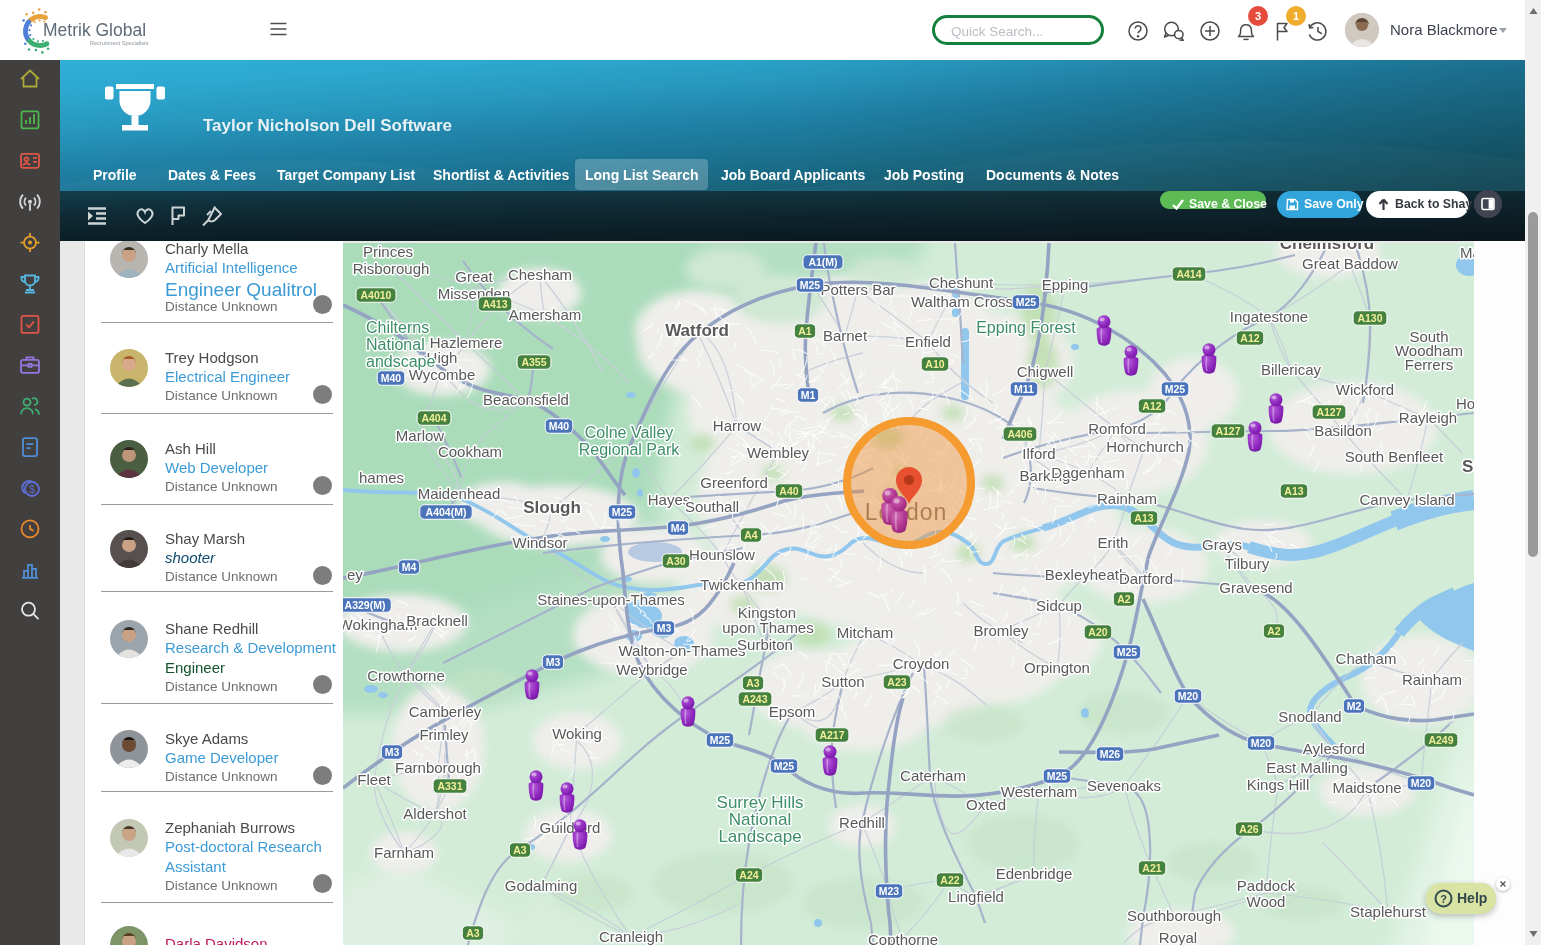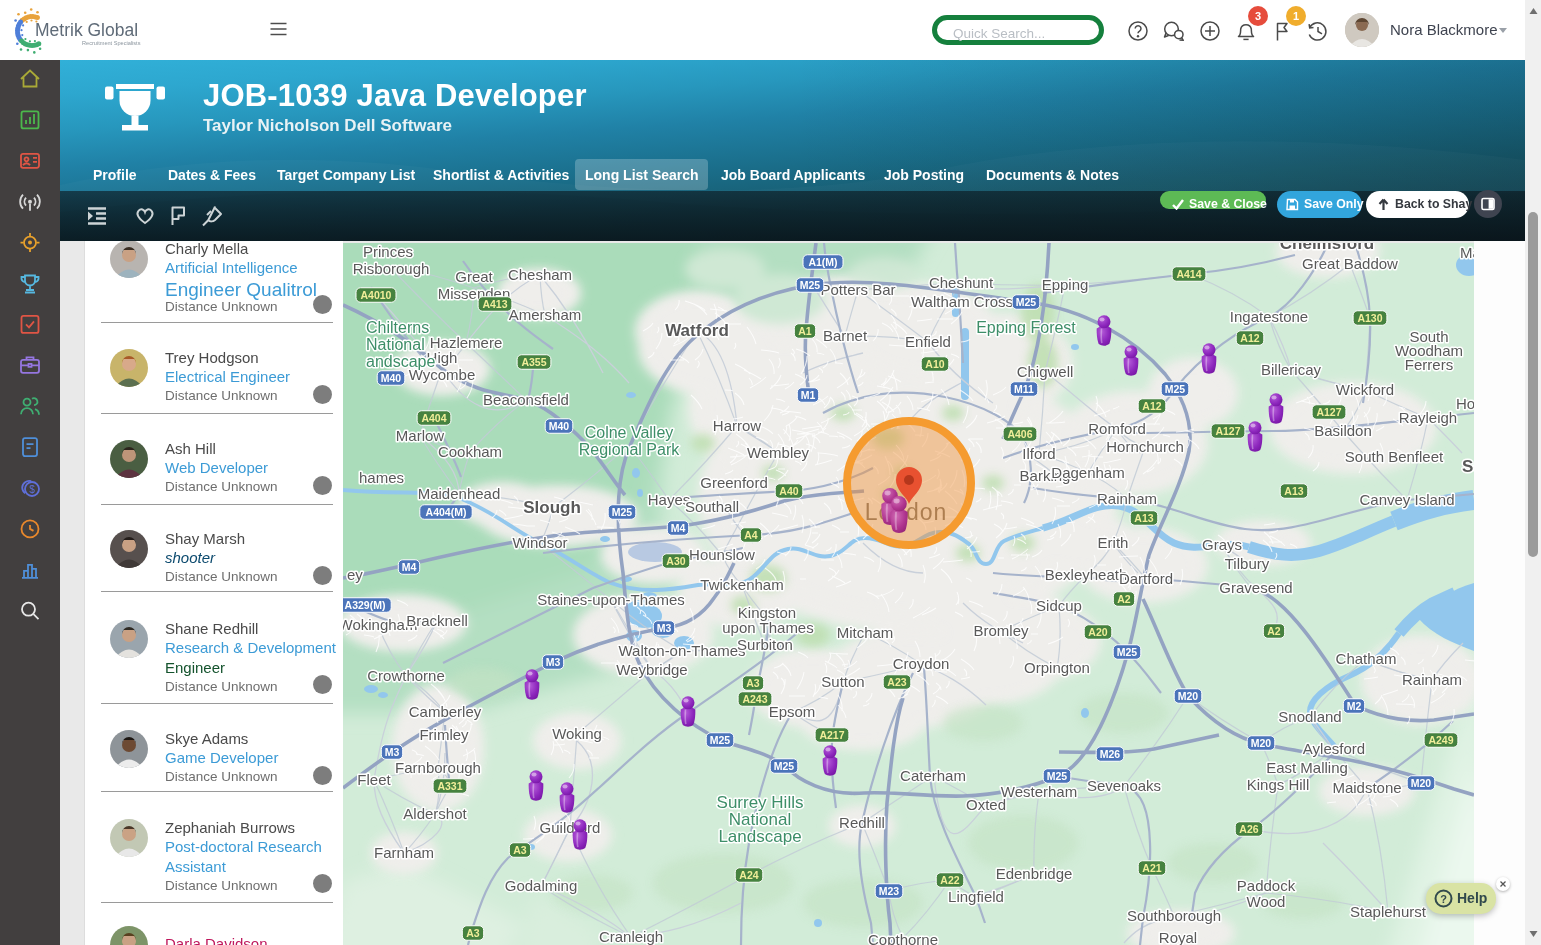--- a/index.html
+++ b/index.html
@@ -4,21 +4,21 @@
 <style>
   * { margin:0; padding:0; box-sizing:border-box; }
   html,body { width:1541px; height:945px; overflow:hidden; font-family:"Liberation Sans", sans-serif; }
   body { position:relative; background:#fff; }
   .abs { position:absolute; }
 </style>
 </head>
 <body>
 
 <div class="abs" style="left:0;top:0;width:1541px;height:60px;background:#fff;"></div>
-<div class="abs" id="logo" style="left:14px;top:6px;width:260px;height:50px;">
+<div class="abs" id="logo" style="left:22px;top:6px;width:260px;height:50px;">
   <svg width="260" height="50" viewBox="0 0 260 50">
     <g id="cdots">
         <circle cx="23.4" cy="11.6" r="2.5" fill="#e8a33d"></circle>
         <circle cx="23.5" cy="6.3" r="1.3" fill="#e8a33d"></circle>
         <circle cx="22.4" cy="15.5" r="1.1" fill="#e8a33d"></circle>
         <circle cx="21.2" cy="10.9" r="2.5" fill="#e8a33d"></circle>
         <circle cx="18.9" cy="10.5" r="2.5" fill="#e8a33d"></circle>
         <circle cx="17.2" cy="3.5" r="1.3" fill="#e8a33d"></circle>
         <circle cx="16.6" cy="10.6" r="2.5" fill="#e8a33d"></circle>
         <circle cx="17.5" cy="14.5" r="1.1" fill="#e8a33d"></circle>
@@ -69,21 +69,21 @@
 </div>
 
 <svg class="abs" style="left:270px;top:21px;" width="17" height="16" viewBox="0 0 17 16">
   <g stroke="#4c4c4c" stroke-width="1.5">
       <line x1="0.5" y1="2.5" x2="16.5" y2="2.5"></line>
       <line x1="0.5" y1="8" x2="16.5" y2="8"></line>
       <line x1="0.5" y1="13.5" x2="16.5" y2="13.5"></line>
     </g>
 </svg>
 
-<div class="abs" style="left:932px;top:15px;width:172px;height:30px;border:5px solid #15803d;border-radius:15px;color:#b9bec4;font-size:13.5px;line-height:28px;padding-left:16px;">Quick Search...</div>
+<div class="abs" style="left:932px;top:15px;width:172px;height:30px;border:3px solid #15803d;border-radius:15px;color:#b9bec4;font-size:13.5px;line-height:28px;padding-left:16px;">Quick Search...</div>
 
 <div class="abs" id="topicons" style="left:1122px;top:0px;width:220px;height:60px;"><svg width="220" height="60" viewBox="0 0 220 60">
       <circle cx="16" cy="31" r="9" fill="none" stroke="#4a4a4a" stroke-width="1.5"></circle>
       <path d="M13.2 28.6 a2.9 2.9 0 1 1 4.4 2.5 c-1 0.6 -1.6 1.1 -1.6 2.2" fill="none" stroke="#4a4a4a" stroke-width="1.5"></path>
       <circle cx="16" cy="36.3" r="1.2" fill="#4a4a4a"></circle>
       <g transform="translate(52,31)">
         <circle cx="-2.5" cy="-2" r="6.8" fill="none" stroke="#4a4a4a" stroke-width="1.5"></circle>
         <path d="M-8 2 l-1.5 4 4 -1.5" fill="none" stroke="#4a4a4a" stroke-width="1.5" stroke-linejoin="round"></path>
         <circle cx="4.8" cy="3.6" r="4.2" fill="#fff" stroke="#4a4a4a" stroke-width="1.5"></circle>
         <path d="M7.5 6.5 l1.8 2.8 -3.8 -0.4" fill="none" stroke="#4a4a4a" stroke-width="1.5" stroke-linejoin="round"></path>
@@ -191,21 +191,20 @@
   <svg class="abs" style="left:45px;top:24px;" width="60" height="56" viewBox="0 0 60 56">
     <g fill="#fff">
       <rect x="11" y="0" width="38" height="5"></rect>
       <path d="M14.5 7 h31 v9.5 a15.5 15.5 0 0 1 -31 0 z"></path>
       <rect x="0" y="2.5" width="8.5" height="13" rx="2"></rect>
       <rect x="51.5" y="2.5" width="8.5" height="13" rx="2"></rect>
       <rect x="26.5" y="32" width="7" height="9"></rect>
       <rect x="17" y="41" width="26" height="5.5"></rect>
     </g>
   </svg>
-  <div class="abs" style="left:143px;top:18px;font-size:31px;font-weight:bold;color:#fff;letter-spacing:0.2px;">JOB-1039 Java Developer</div>
   <div class="abs" style="left:143px;top:56px;font-size:17px;font-weight:bold;color:#e8f2f5;">Taylor Nicholson Dell Software</div>
 
   <div id="tabs" class="abs" style="left:0px;top:98px;width:1465px;height:35px;font-size:14px;font-weight:bold;color:#fff;">
       <div class="abs" style="left:515px;top:1px;width:133px;height:31px;background:rgba(255,255,255,0.23);border-radius:4px;"></div>
       <div class="abs" style="left:33px;top:2px;height:30px;line-height:30px;white-space:nowrap;">Profile</div>
       <div class="abs" style="left:108px;top:2px;height:30px;line-height:30px;white-space:nowrap;">Dates &amp; Fees</div>
       <div class="abs" style="left:217px;top:2px;height:30px;line-height:30px;white-space:nowrap;">Target Company List</div>
       <div class="abs" style="left:373px;top:2px;height:30px;line-height:30px;white-space:nowrap;">Shortlist &amp; Activities</div>
       <div class="abs" style="left:525px;top:2px;height:30px;line-height:30px;white-space:nowrap;">Long List Search</div>
       <div class="abs" style="left:661px;top:2px;height:30px;line-height:30px;white-space:nowrap;">Job Board Applicants</div>

